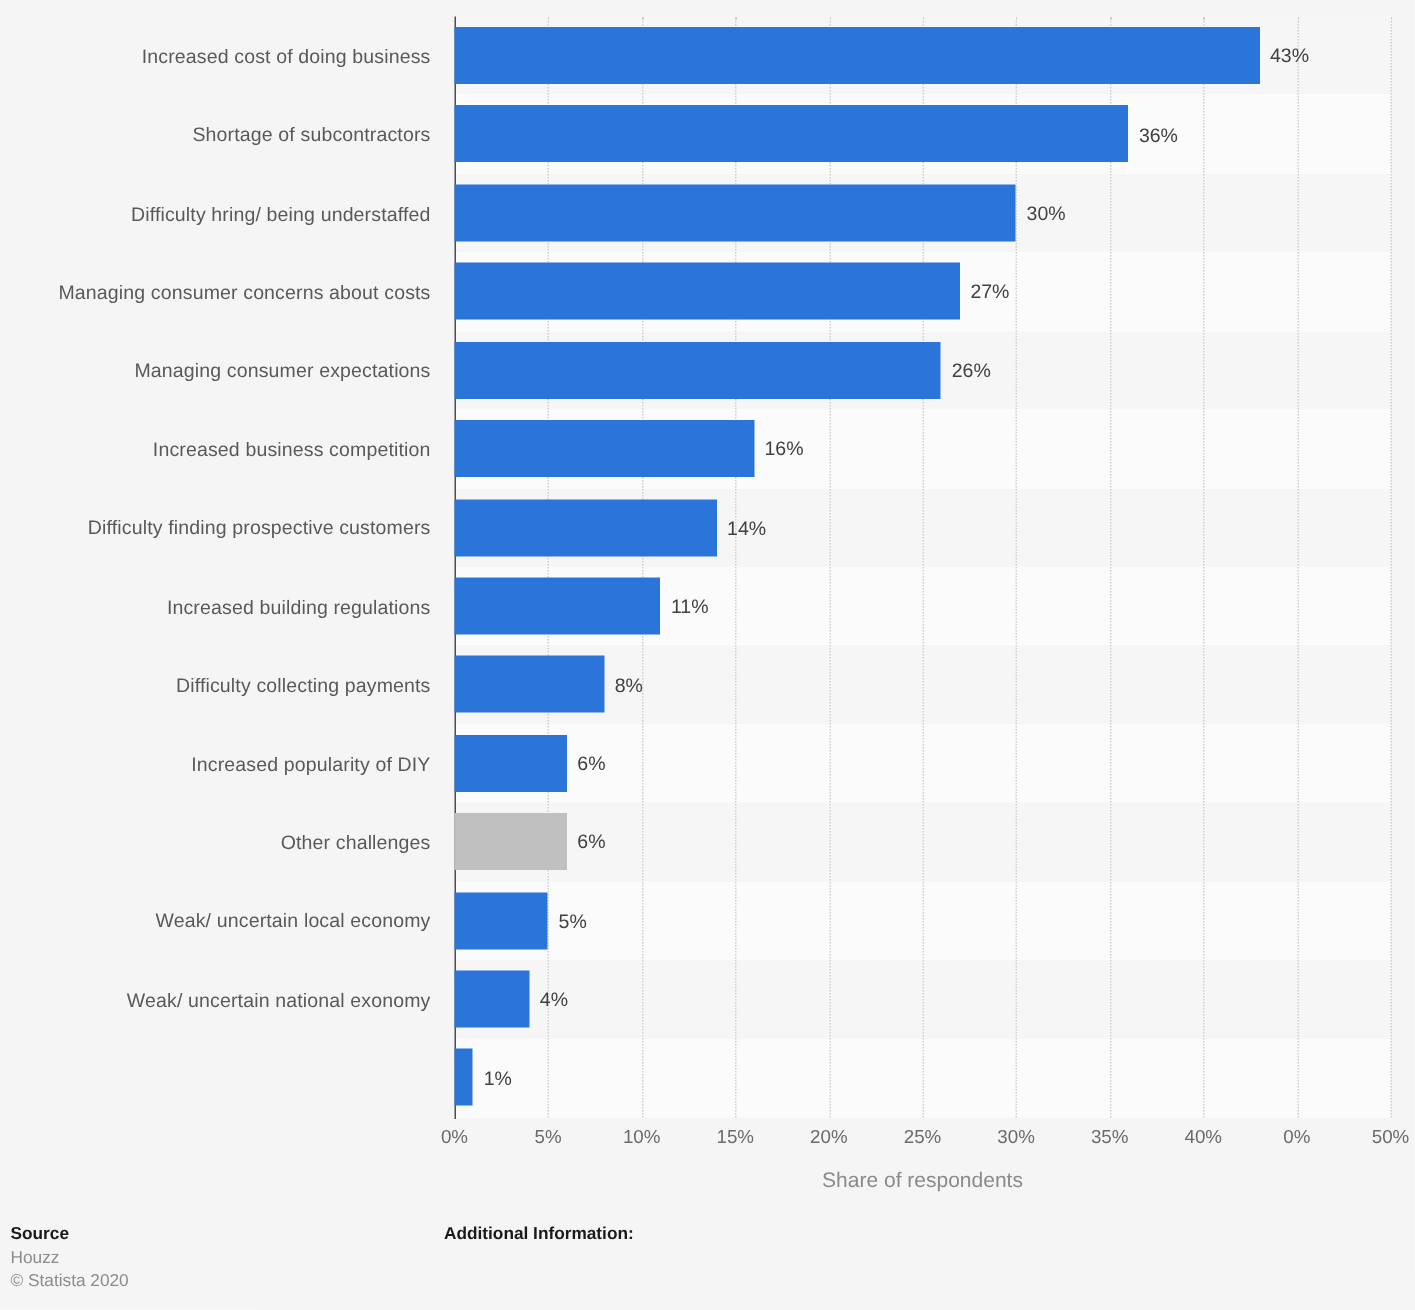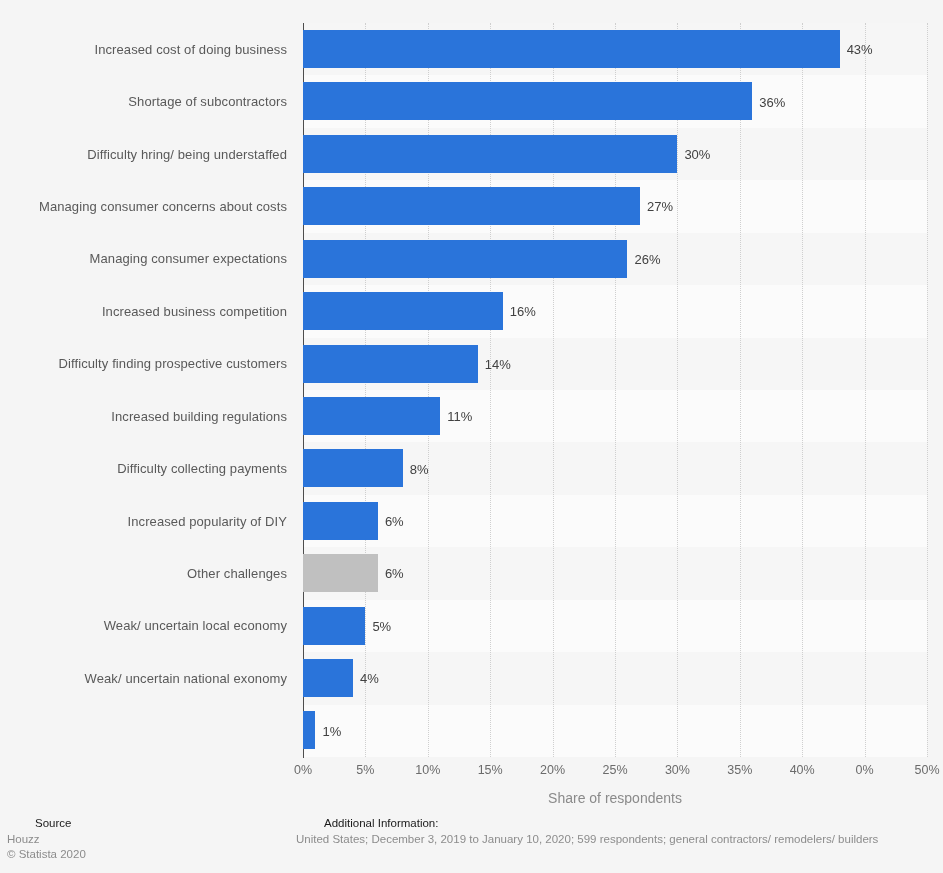--- a/index.html
+++ b/index.html
@@ -12,21 +12,21 @@
     position: relative;
     width: 943px;
     height: 873px;
     background: #f5f5f5;
     overflow: hidden;
   }
 
   
   #chart-area {
     position: absolute;
-    left: 0; top: 12px;
+    left: 0; top: 0;
     width: 943px;
     height: 800px;
   }
 
   
   .cat-labels {
     position: absolute;
     left: 0; top: 11px;
     width: 295px;
   }
@@ -128,24 +128,23 @@
     position: absolute;
     left: 0; top: 805px;
     width: 943px; height: 68px;
     background: #f5f5f5;
   }
   .foot-col { position: absolute; top: 12px; }
   .foot-left { left: 7px; }
   .foot-right { left: 296px; }
   .foot-head {
     font-size: 11.5px;
-    font-weight: normal;
+    font-weight: bold;
     color: #1a1a1a;
     margin-bottom: 3px;
-    margin-left: 28px;
   }
   .foot-line {
     font-size: 11.5px;
     color: #8c8c8c;
     line-height: 15px;
     white-space: nowrap;
   }
 </style>
 </head>
 <body>
@@ -275,17 +274,16 @@
   </div>
 
   <div id="footer">
     <div class="foot-col foot-left">
       <div class="foot-head">Source</div>
       <div class="foot-line">Houzz</div>
       <div class="foot-line">© Statista 2020</div>
     </div>
     <div class="foot-col foot-right">
       <div class="foot-head">Additional Information:</div>
-      <div class="foot-line">United States; December 3, 2019 to January 10, 2020; 599 respondents; general contractors/ remodelers/ builders</div>
     </div>
   </div>
 
 </div>
 
 </body></html>

